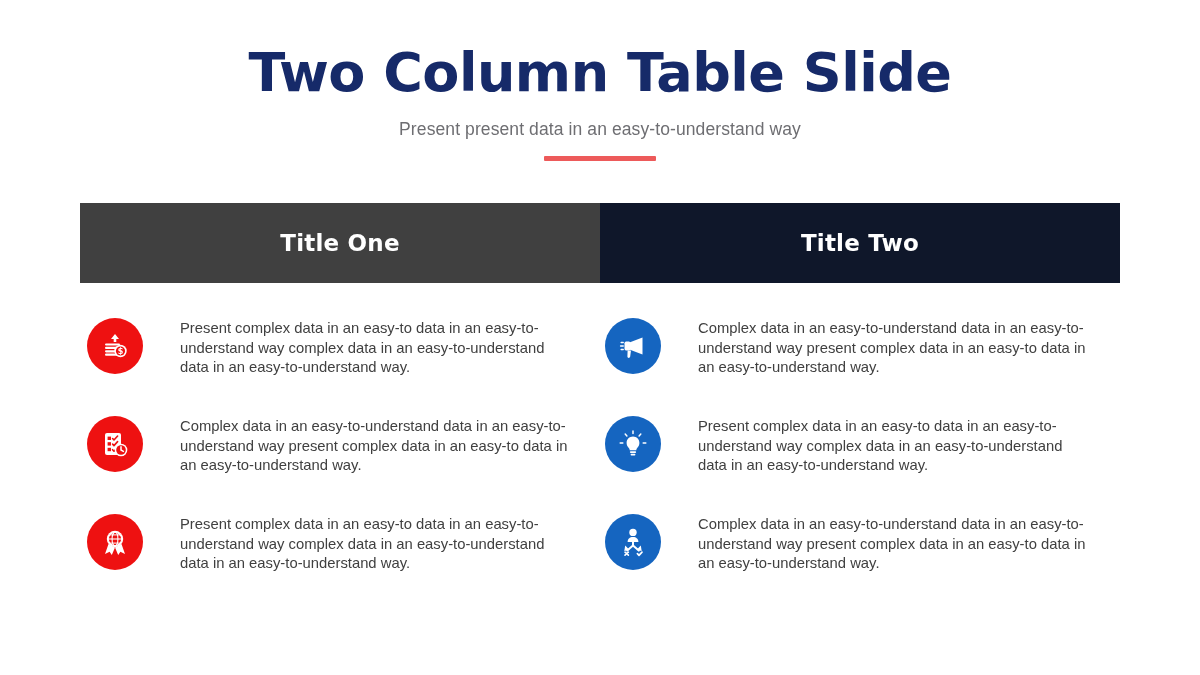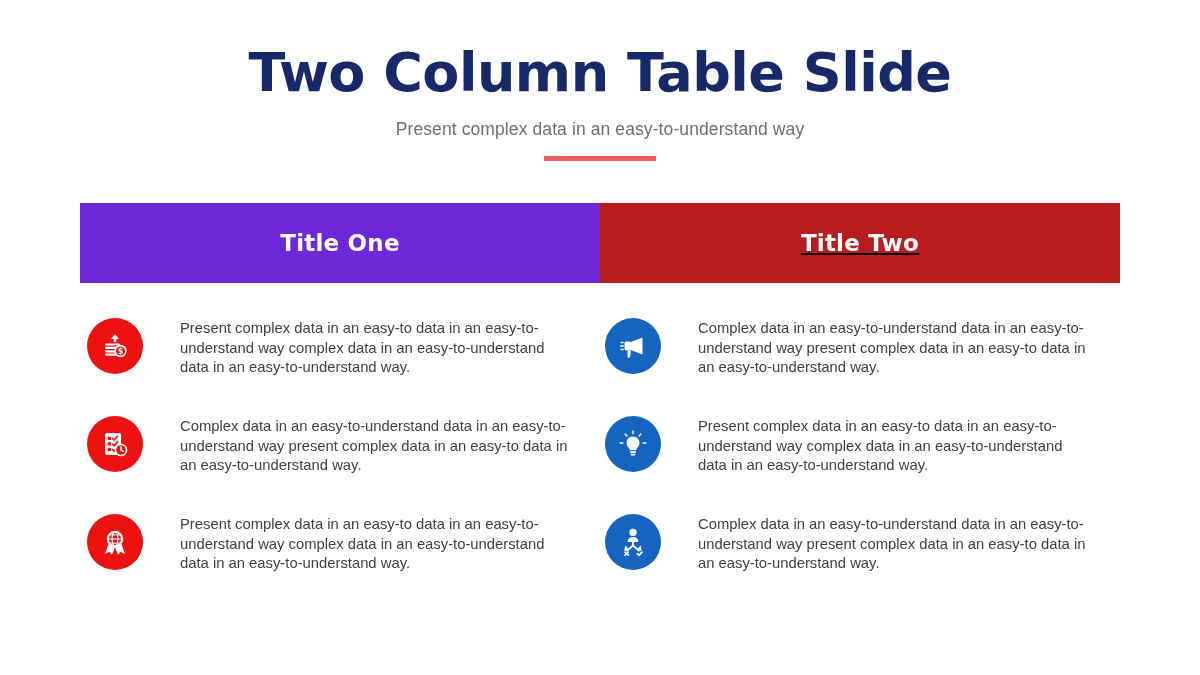--- a/index.html
+++ b/index.html
@@ -64,22 +64,22 @@
     width: 1040px;
     height: 80px;
     display: flex;
   }
   .header-bar {
     flex: 1 1 50%;
     display: flex;
     align-items: center;
     justify-content: center;
   }
-  .header-bar.red  { background: #6d28d9; }
-  .header-bar.blue { background: #b91c1c; text-decoration: underline; }
+  .header-bar.red  { background: #404040; }
+  .header-bar.blue { background: #0f172a; }
   .header-bar-label {
     font-family: "DejaVu Sans", sans-serif;
     font-size: 23px;
     font-weight: 700;
     color: #ffffff;
     letter-spacing: 0.2px;
   }
 
   
   .columns {
@@ -125,21 +125,21 @@
   .column.right .icon-circle { margin-left: 5px; }
   .column.right .row-text { width: 395px; margin-left: 37px; }
 </style>
 </head>
 <body>
 
 <div class="slide">
 
   <div class="slide-header">
     <h1 class="slide-title">Two Column Table Slide</h1>
-    <p class="slide-subtitle">Present complex data in an easy-to-understand way</p>
+    <p class="slide-subtitle">Present present data in an easy-to-understand way</p>
     <div class="title-rule"></div>
   </div>
 
   <div class="header-bars">
     <div class="header-bar red">
       <span class="header-bar-label">Title One</span>
     </div>
     <div class="header-bar blue">
       <span class="header-bar-label">Title Two</span>
     </div>

